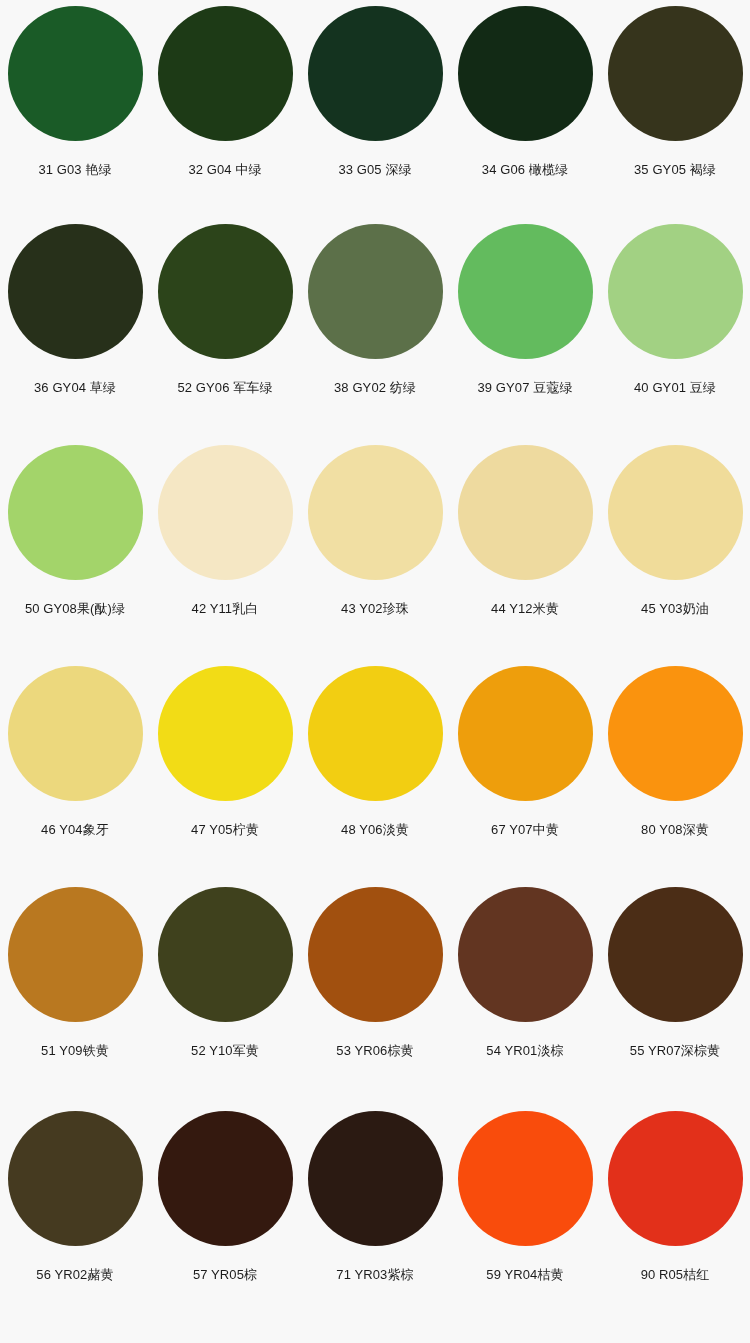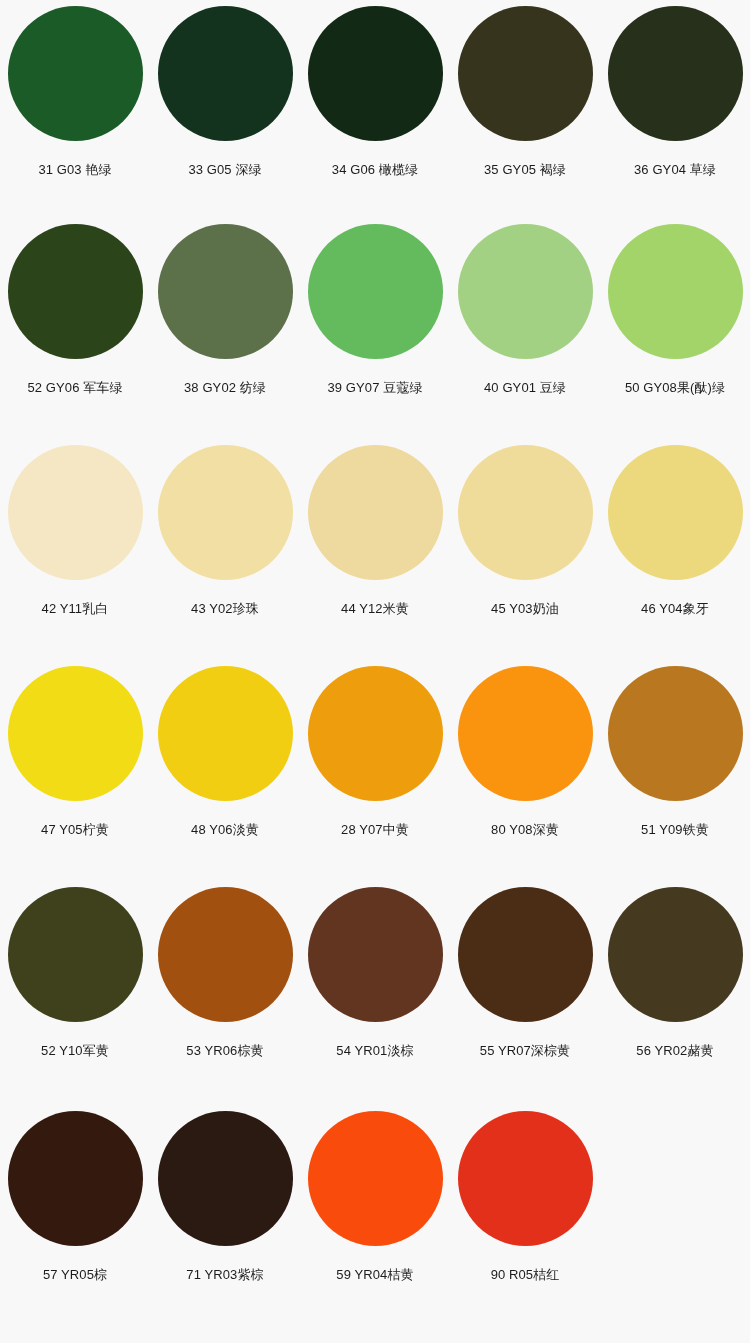--- a/index.html
+++ b/index.html
@@ -47,20 +47,24 @@
     letter-spacing: 0.1px;
   }
 </style>
 </head>
 <body style="background: rgb(248, 248, 248);">
 
 <div id="swatch-grid" style="background: rgb(248, 248, 248);">
     <div class="swatch-cell">
       <div class="swatch-disc" style="background: rgb(26, 91, 39);"></div>
       <div class="swatch-label">31 G03 艳绿</div>
+    </div>
+    <div class="swatch-cell">
+      <div class="swatch-disc" style="background: rgb(29, 58, 22);"></div>
+      <div class="swatch-label">32 G04 中绿</div>
     </div>
     <div class="swatch-cell">
       <div class="swatch-disc" style="background: rgb(20, 51, 31);"></div>
       <div class="swatch-label">33 G05 深绿</div>
     </div>
     <div class="swatch-cell">
       <div class="swatch-disc" style="background: rgb(18, 42, 21);"></div>
       <div class="swatch-label">34 G06 橄榄绿</div>
     </div>
     <div class="swatch-cell">
@@ -114,21 +118,21 @@
     <div class="swatch-cell">
       <div class="swatch-disc" style="background: rgb(242, 220, 22);"></div>
       <div class="swatch-label">47 Y05柠黄</div>
     </div>
     <div class="swatch-cell">
       <div class="swatch-disc" style="background: rgb(242, 206, 18);"></div>
       <div class="swatch-label">48 Y06淡黄</div>
     </div>
     <div class="swatch-cell">
       <div class="swatch-disc" style="background: rgb(238, 158, 12);"></div>
-      <div class="swatch-label">28 Y07中黄</div>
+      <div class="swatch-label">67 Y07中黄</div>
     </div>
     <div class="swatch-cell">
       <div class="swatch-disc" style="background: rgb(250, 147, 14);"></div>
       <div class="swatch-label">80 Y08深黄</div>
     </div>
     <div class="swatch-cell">
       <div class="swatch-disc" style="background: rgb(185, 120, 32);"></div>
       <div class="swatch-label">51 Y09铁黄</div>
     </div>
     <div class="swatch-cell">

